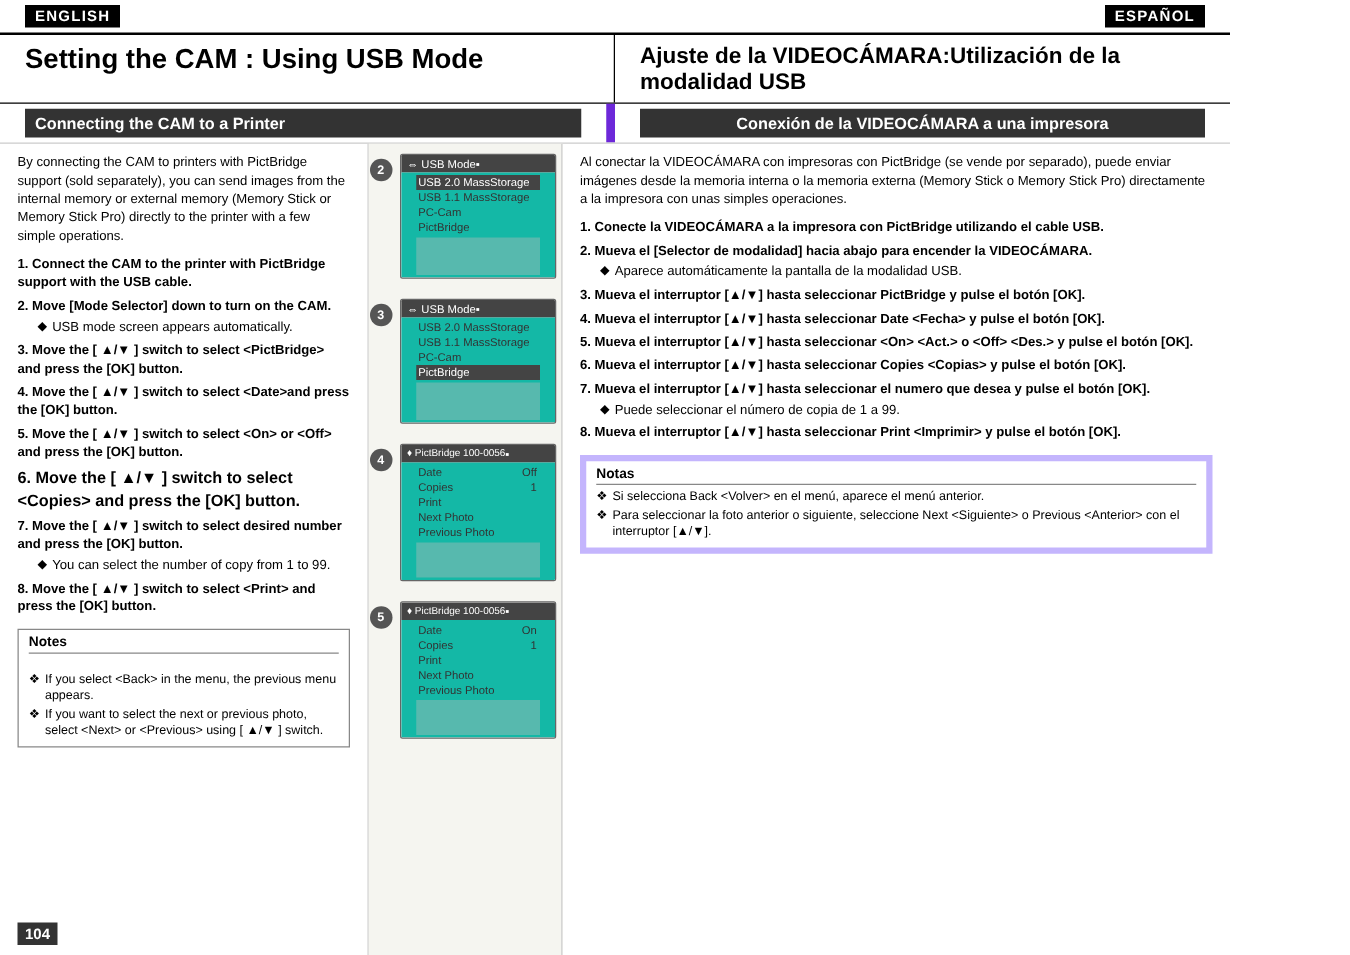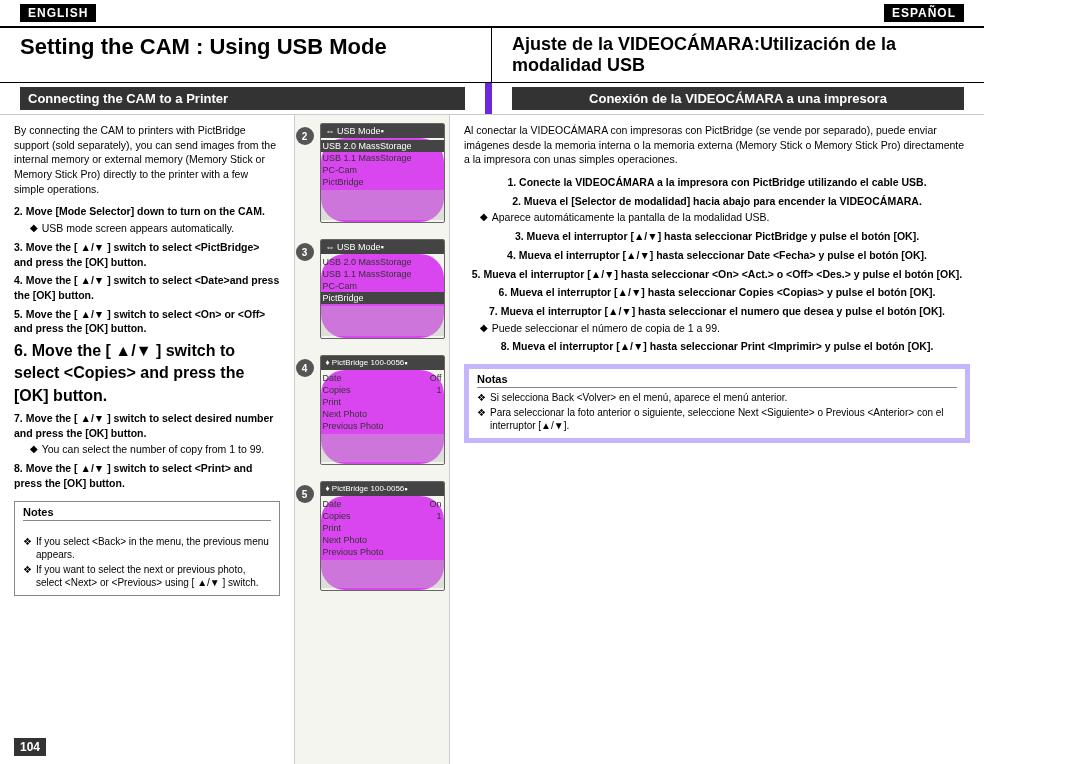--- a/index.html
+++ b/index.html
@@ -180,24 +180,23 @@
     }
     .screen-img-header {
       background: #444;
       color: #fff;
       font-size: 9px;
       padding: 2px 5px;
       display: flex;
       justify-content: flex-start;
     }
     .screen-img-body {
-      background: #d946ef;
+      background: #14b8a6;
       min-height: 70px;
-      padding: 2px 0;
-      border-radius: 24px;
+      padding: 2px 12px;
     }
     .screen-img-row {
       font-size: 9px;
       color: #333;
       padding: 1px 2px;
     }
     .screen-img-row.sel {
       background: #444;
       color: #fff;
     }
@@ -249,36 +248,39 @@
       <span class="sec-title">Conexión de la VIDEOCÁMARA a una impresora</span>
     </div>
   </div>
 
   <div style="display:flex; flex:1; border-top:1px solid #ccc;">
 
     <div style="width:295px; border-right:1px solid #ccc; padding:8px 14px; display:flex; flex-direction:column;justify-content:flex-end;">
       <p class="intro-text">By connecting the CAM to printers with PictBridge support (sold separately), you can send images from the internal memory or external memory (Memory Stick or Memory Stick Pro) directly to the printer with a few simple operations.</p>
       <ol style="list-style:none; padding:0;">
         <li style="margin-bottom:4px; font-size:10.5px; line-height:1.4;">
+          <span class="step-bold">1. Connect the CAM to the printer with PictBridge support with the USB cable.</span>
+        </li>
+        <li style="margin-bottom:4px; font-size:10.5px; line-height:1.4;">
           <span class="step-bold">2. Move [Mode Selector] down to turn on the CAM.</span>
           <div class="sub-bullet">
             <span class="diamond">◆</span>
             <span>USB mode screen appears automatically.</span>
           </div>
         </li>
         <li style="margin-bottom:4px; font-size:10.5px; line-height:1.4;">
           <span class="step-bold">3. Move the [ ▲/▼ ] switch to select &lt;PictBridge&gt; and press the [OK] button.</span>
         </li>
         <li style="margin-bottom:4px; font-size:10.5px; line-height:1.4;">
           <span class="step-bold">4. Move the [ ▲/▼ ] switch to select &lt;Date&gt;and press the [OK] button.</span>
         </li>
         <li style="margin-bottom:4px; font-size:10.5px; line-height:1.4;">
           <span class="step-bold">5. Move the [ ▲/▼ ] switch to select &lt;On&gt; or &lt;Off&gt; and press the [OK] button.</span>
         </li>
-        <li style="margin-bottom:4px; font-size:16px; line-height:1.4;">
+        <li style="margin-bottom:4px; font-size:13px; line-height:1.4;">
           <span class="step-bold">6. Move the [ ▲/▼ ] switch to select &lt;Copies&gt; and press the [OK] button.</span>
         </li>
         <li style="margin-bottom:4px; font-size:10.5px; line-height:1.4;">
           <span class="step-bold">7. Move the [ ▲/▼ ] switch to select desired number and press the [OK] button.</span>
           <div class="sub-bullet">
             <span class="diamond">◆</span>
             <span>You can select the number of copy from 1 to 99.</span>
           </div>
         </li>
         <li style="margin-bottom:4px; font-size:10.5px; line-height:1.4;">
@@ -383,21 +385,21 @@
             <div class="screen-img-row">Next Photo</div>
             <div class="screen-img-row">Previous Photo</div>
             <div style="width:100%;height:28px;background:#bbb;opacity:0.4;margin-top:2px;"></div>
           </div>
         </div>
       </div>
     </div>
 
     <div style="flex:1; padding:8px 14px; display:flex; flex-direction:column;">
       <p class="intro-text">Al conectar la VIDEOCÁMARA con impresoras con PictBridge (se vende por separado), puede enviar imágenes desde la memoria interna o la memoria externa (Memory Stick o Memory Stick Pro) directamente a la impresora con unas simples operaciones.</p>
-      <ol style="list-style:none; padding:0;text-align:center;">
+      <ol style="list-style:none; padding:0;">
         <li style="margin-bottom:4px; font-size:10.5px; line-height:1.4;">
           <span class="step-bold">1. Conecte la VIDEOCÁMARA a la impresora con PictBridge utilizando el cable USB.</span>
         </li>
         <li style="margin-bottom:4px; font-size:10.5px; line-height:1.4;">
           <span class="step-bold">2. Mueva el [Selector de modalidad] hacia abajo para encender la VIDEOCÁMARA.</span>
           <div class="sub-bullet">
             <span class="diamond">◆</span>
             <span>Aparece automáticamente la pantalla de la modalidad USB.</span>
           </div>
         </li>

